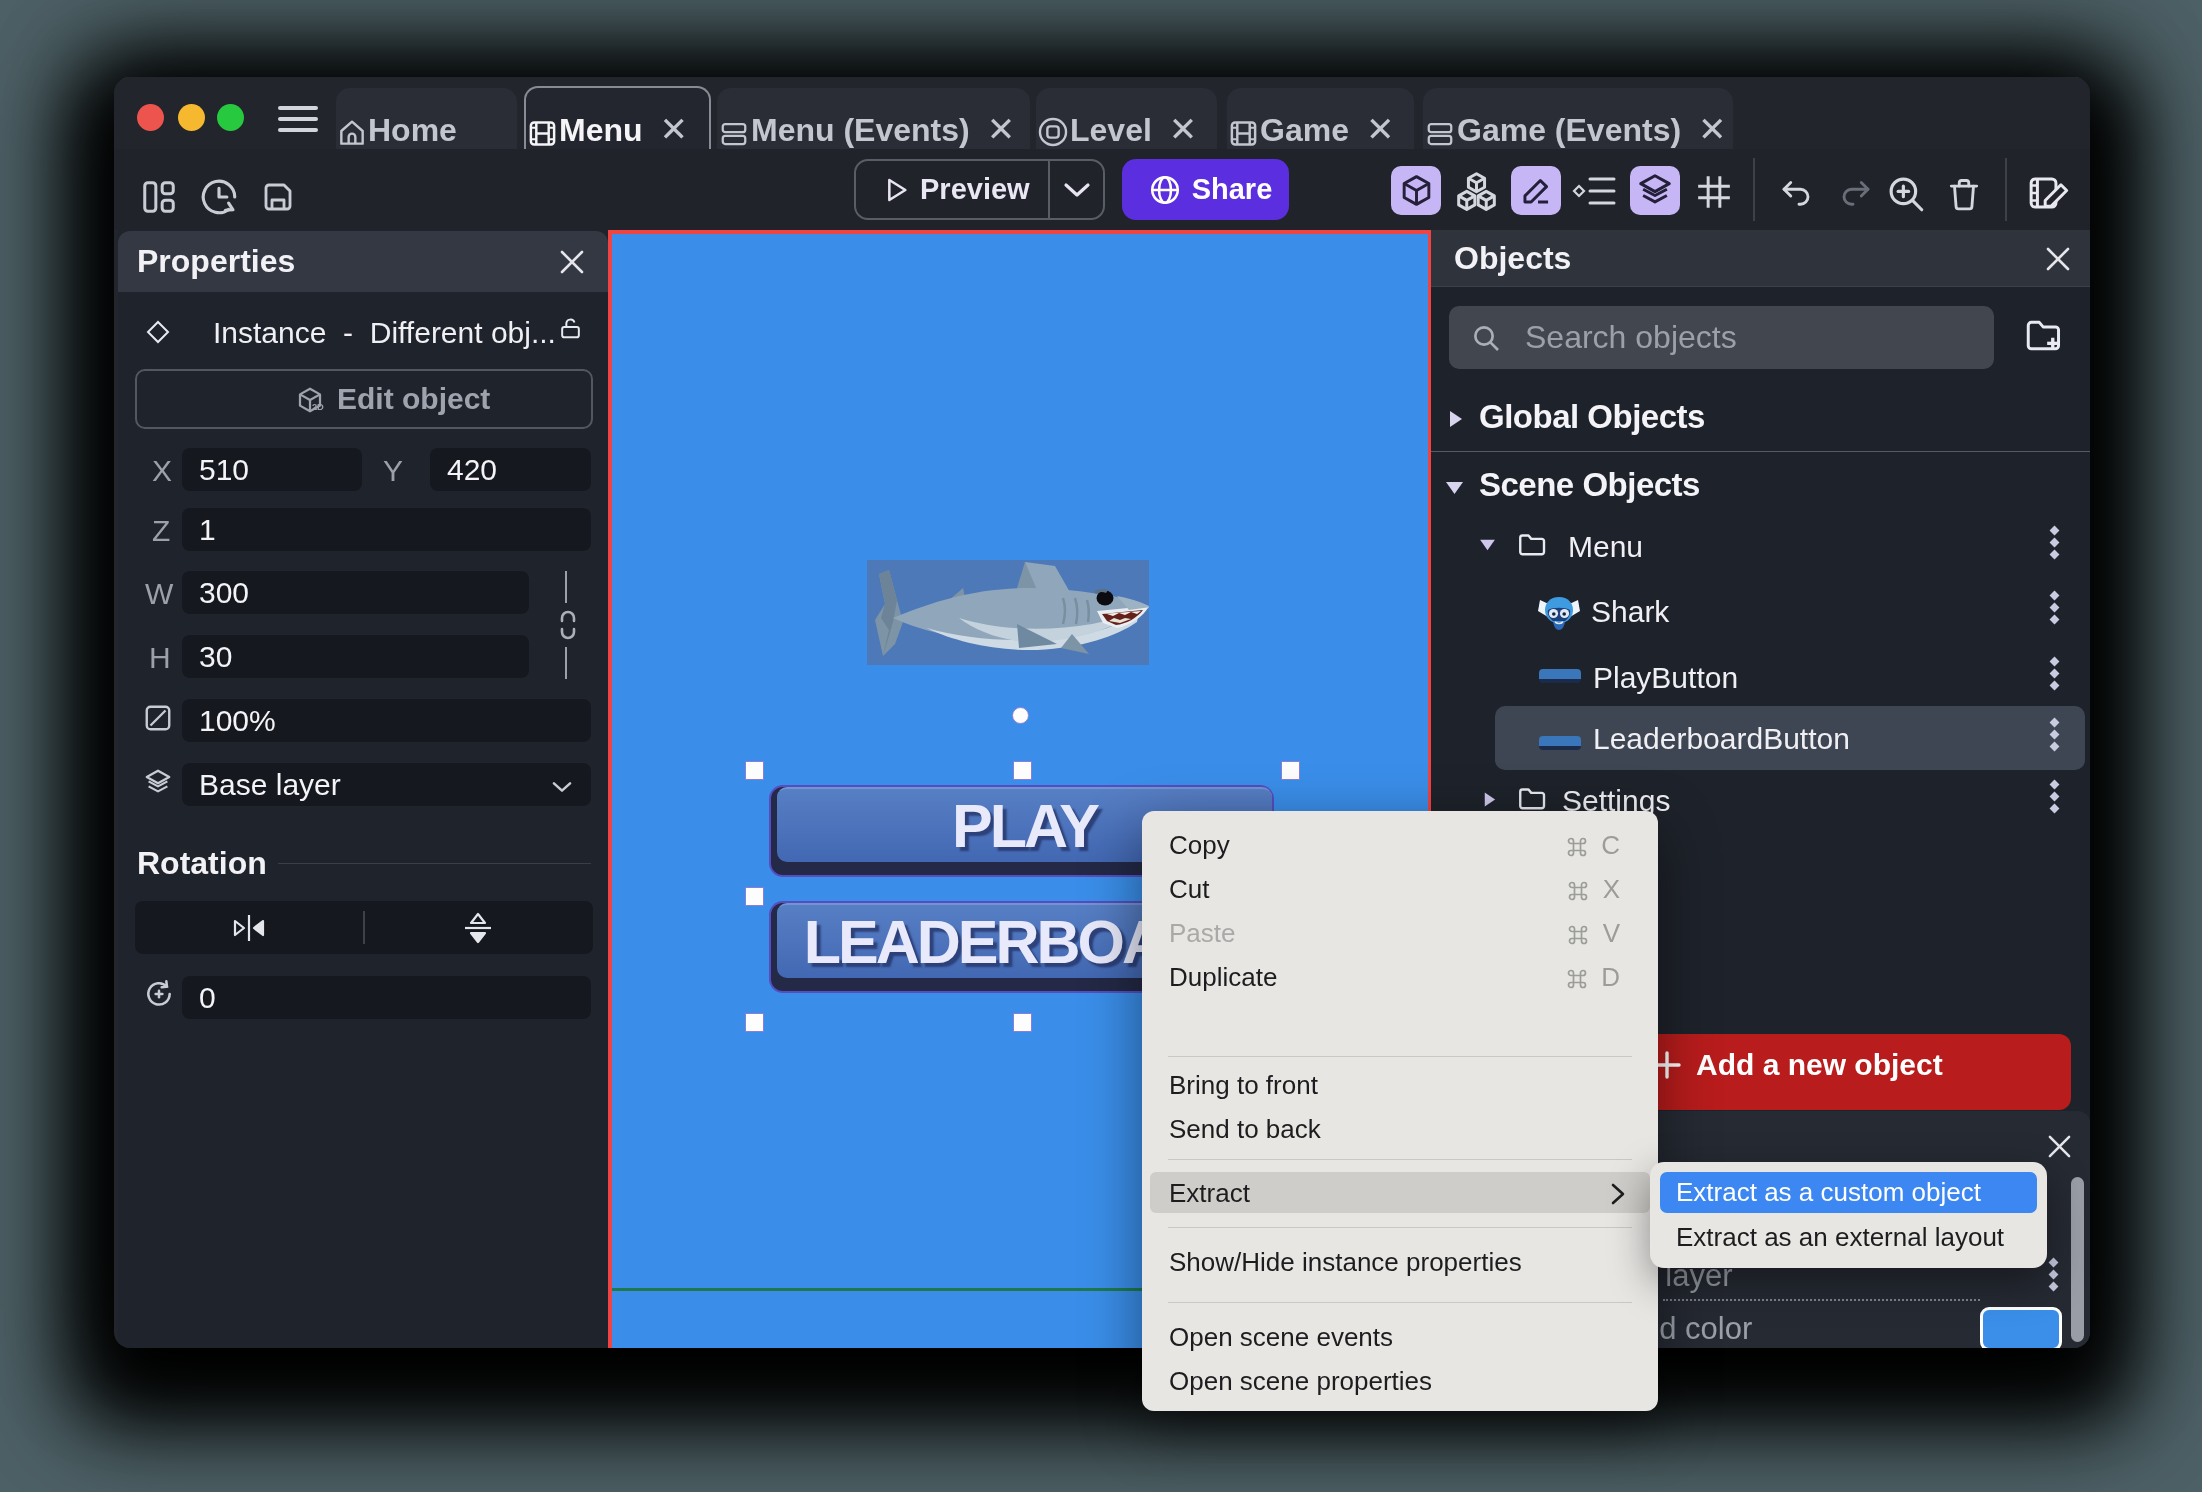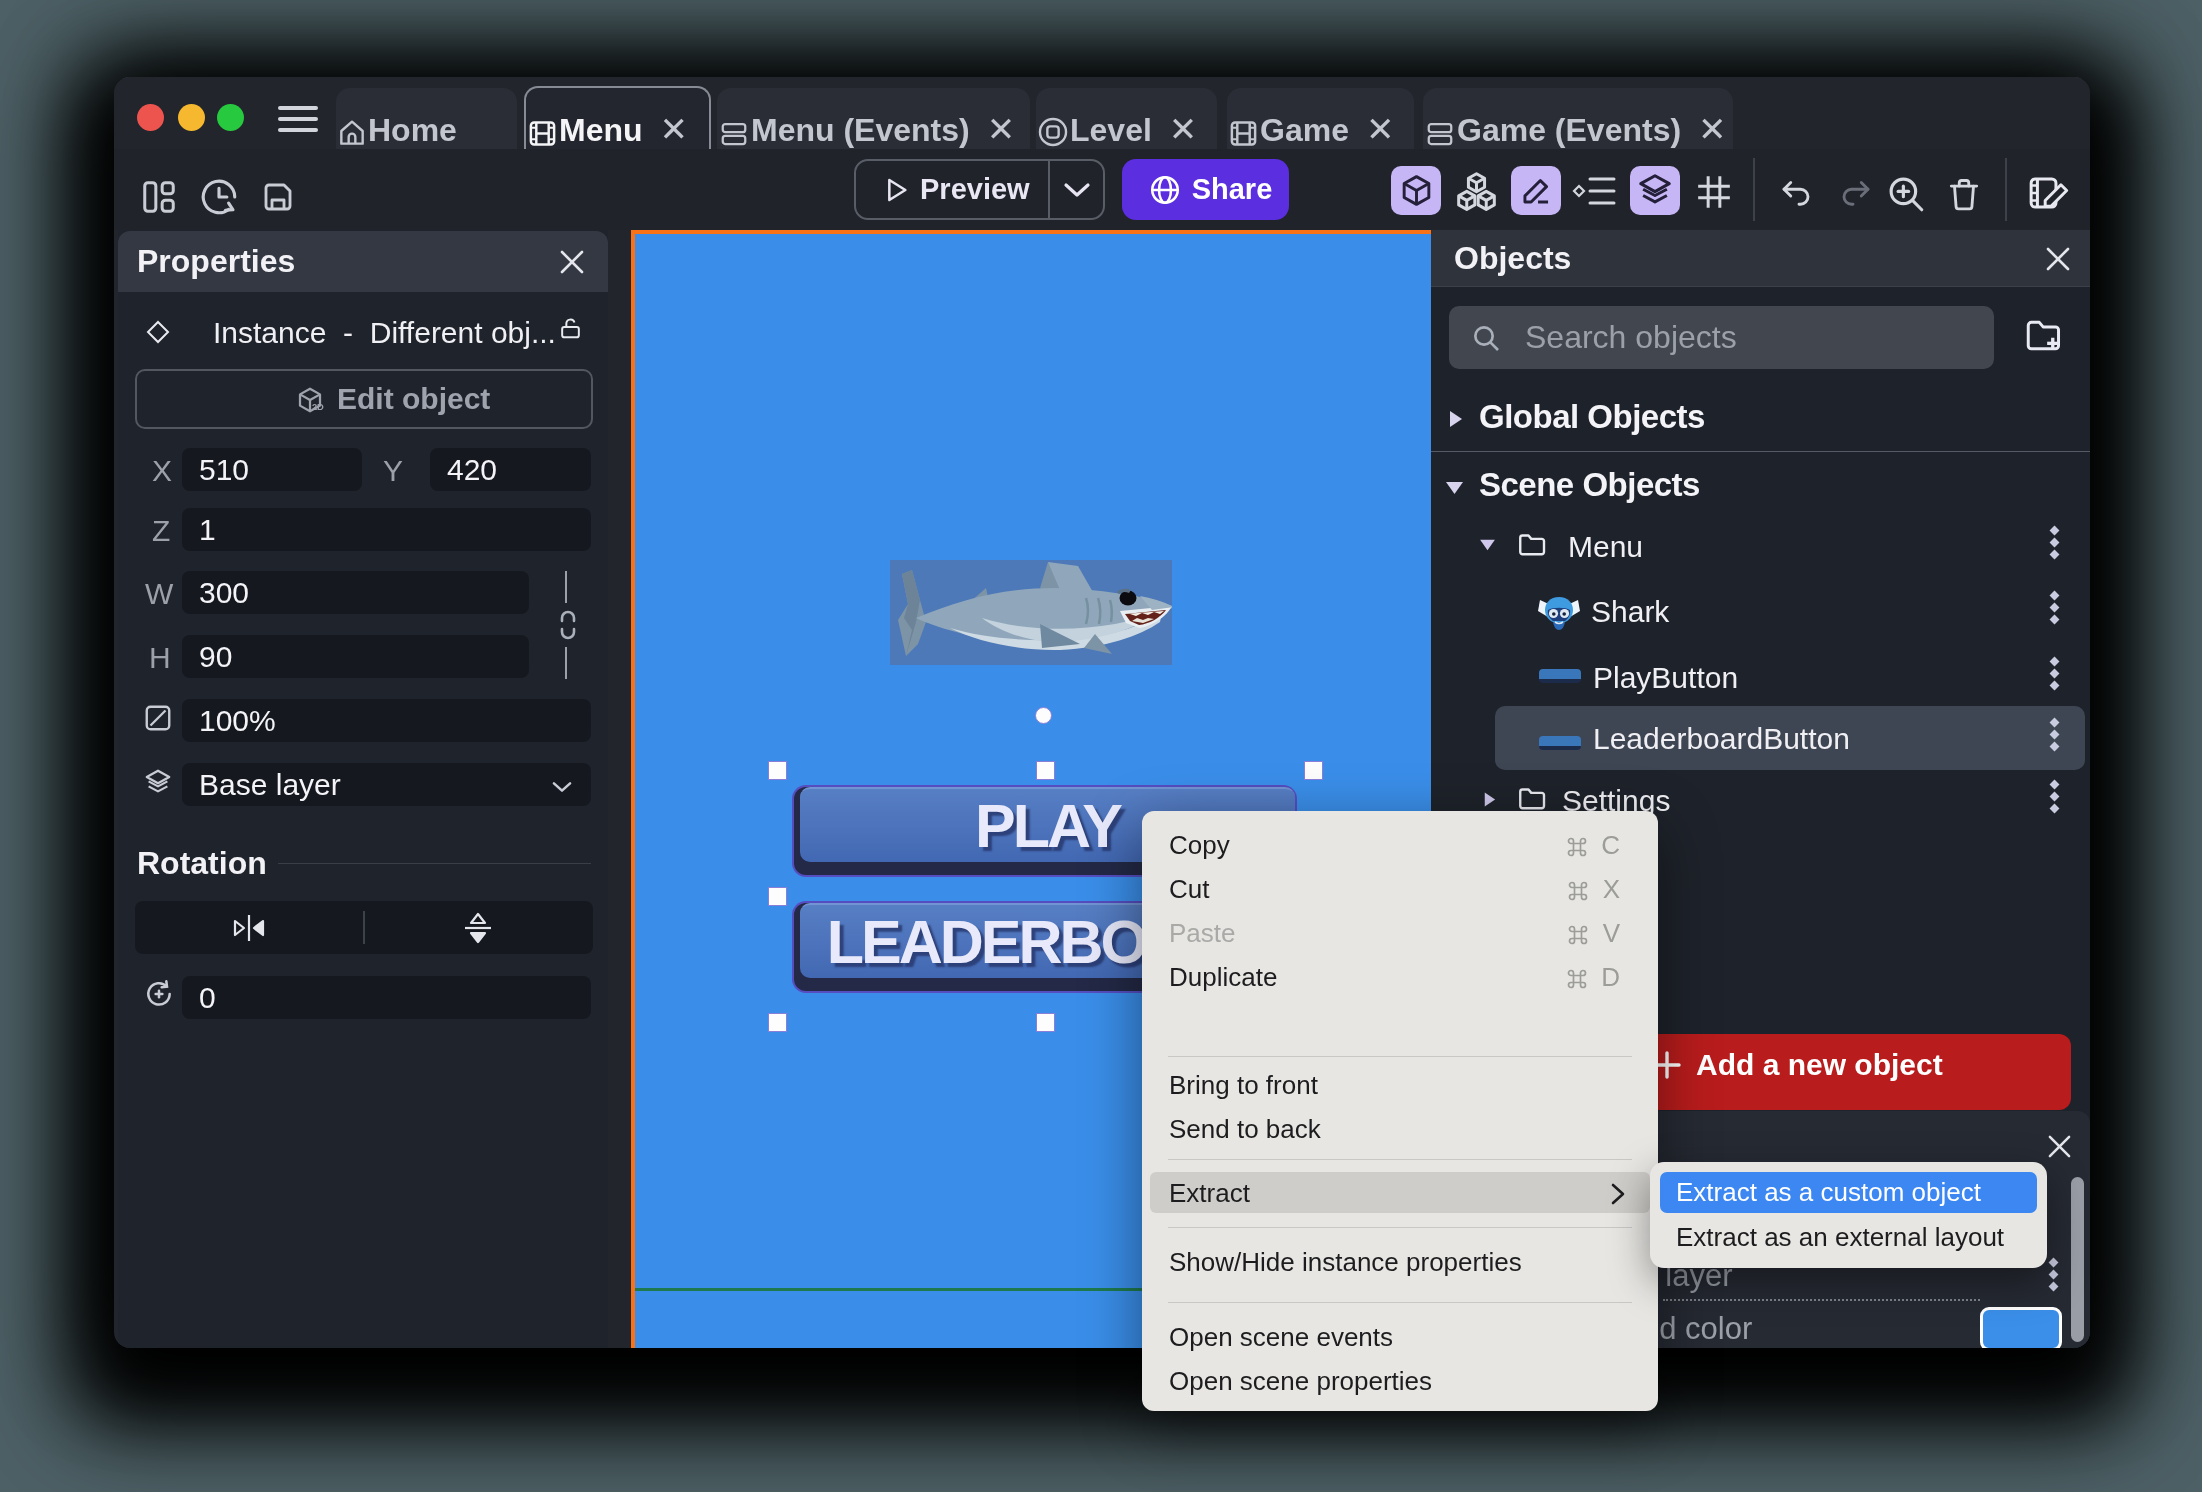--- a/index.html
+++ b/index.html
@@ -25,21 +25,21 @@
 
   
   #toolbar { position:absolute; left:0; top:72px; width:100%; height:81px; background:#20232a; }
   .icbtn { position:absolute; border-radius:10px; }
   .lav { background:#c7b6f6; }
 
   
   #panelL { position:absolute; left:4px; top:153px; width:490px; height:1118px; background:#1f232b; }
   #panelL-head { position:absolute; left:0; top:1px; width:100%; height:61px; background:#343842; border-radius:12px 12px 0 0;
                  color:#f2f2f6; font-size:32px; font-weight:700; line-height:61px; padding-left:19px; }
-  #canvas { position:absolute; left:517px; top:153px; width:823px; height:1118px; background:#f97316; }
+  #canvas { position:absolute; left:494px; top:153px; width:823px; height:1118px; background:#ef4444; }
   #canvas-blue { position:absolute; left:4px; top:4px; width:816px; height:1114px; background:#3a8ee9; overflow:hidden; }
   #panelR { position:absolute; left:1317px; top:153px; width:659px; height:1118px; background:#1e222a; }
   #panelR-head { position:absolute; left:0; top:0; width:100%; height:57px; background:#2f333b; border-bottom:1px solid #3c4049;
                  color:#f2f2f6; font-size:32px; font-weight:700; line-height:56px; padding-left:23px; }
 
   
   .rowtxt { color:#f0f0f4; font-size:30px; }
   .dim { color:#9ba0a9; }
   .inp { position:absolute; height:43px; background:#15181f; border-radius:8px; color:#f4f4f8;
          font-size:30px; line-height:43px; padding-left:17px; }
@@ -278,21 +278,21 @@
     </div>
     <div class="abs dim" style="left:34px; top:224px; font-size:30px;">X</div>
     <div class="inp" style="left:64px; top:218px; width:180px;">510</div>
     <div class="abs dim" style="left:265px; top:224px; font-size:30px;">Y</div>
     <div class="inp" style="left:312px; top:218px; width:161px;">420</div>
     <div class="abs dim" style="left:34px; top:284px; font-size:30px;">Z</div>
     <div class="inp" style="left:64px; top:278px; width:409px;">1</div>
     <div class="abs dim" style="left:27px; top:347px; font-size:30px;">W</div>
     <div class="inp" style="left:64px; top:341px; width:347px;">300</div>
     <div class="abs dim" style="left:31px; top:411px; font-size:30px;">H</div>
-    <div class="inp" style="left:64px; top:405px; width:347px;">90</div>
+    <div class="inp" style="left:64px; top:405px; width:347px;">30</div>
     <div class="abs" style="left:447px; top:341px; width:2px; height:32px; background:#9ba0a9;"></div>
     <div class="abs" style="left:447px; top:417px; width:2px; height:32px; background:#9ba0a9;"></div>
     <svg class="abs" style="left:437px; top:379px;" width="26" height="32" viewBox="0 0 26 32" fill="none" stroke="#aab0ba" stroke-width="2.6" stroke-linecap="round">
         <path d="M7 12 V9 a6 6 0 0 1 12 0 v3"></path>
         <path d="M7 20 v3 a6 6 0 0 0 12 0 v-3"></path>
       </svg>
     <svg class="abs" style="left:25px; top:473px;" width="30" height="30" viewBox="0 0 24 24" fill="none" stroke="#c9ccd4" stroke-width="1.9">
         <rect x="3" y="3" width="18" height="18" rx="3"></rect>
         <line x1="6" y1="18" x2="18" y2="6"></line>
       </svg>

